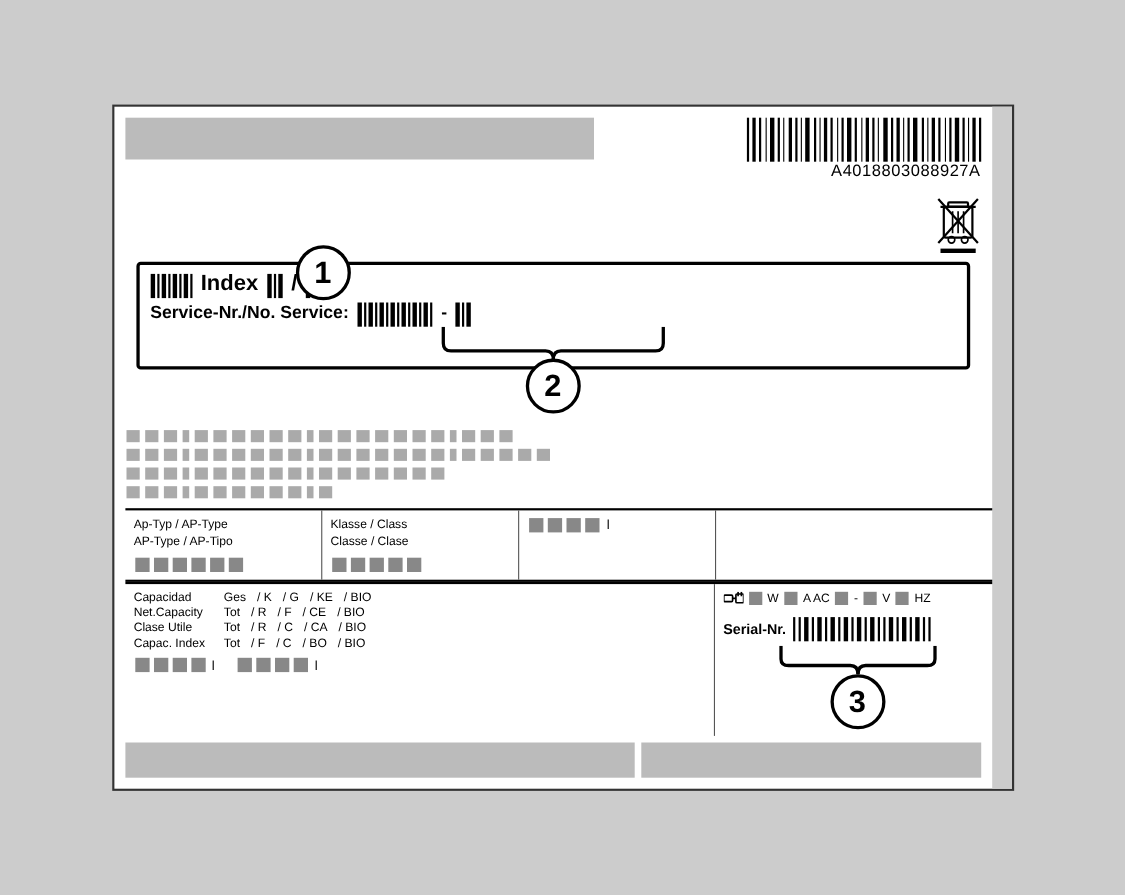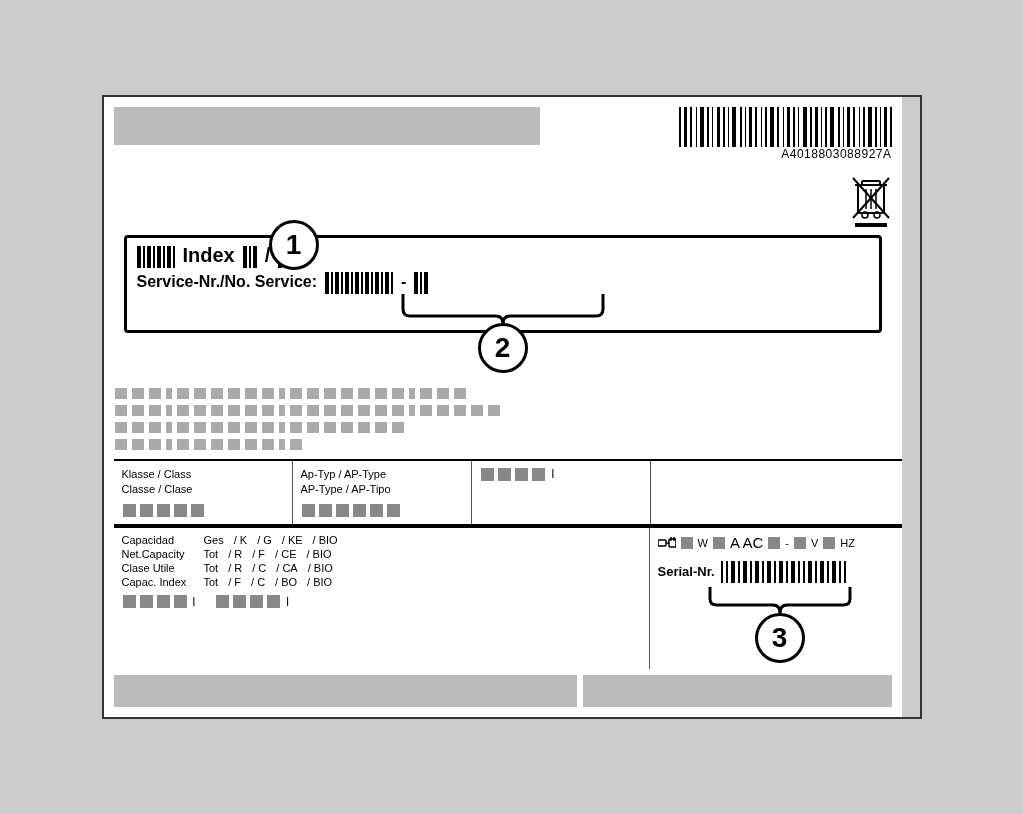--- a/index.html
+++ b/index.html
@@ -31,21 +31,21 @@
       gap: 1px;
       height: 40px;
       align-items: flex-end;
     }
     .barcode-lines span {
       display: inline-block;
       width: 2px;
       background: #000;
     }
     .barcode-number {
-      font-size: 12px;
+      font-size: 15px;
       letter-spacing: 0.5px;
     }
 
     
     .weee-icon {
       display: flex;
       flex-direction: column;
       align-items: center;
       margin-top: 10px;
     }
@@ -499,36 +499,36 @@
       <span style="display:inline-block;background:#aaa;height:11px;width:12px;margin:1px;"></span>
       <span style="display:inline-block;background:#aaa;height:11px;width:12px;margin:1px;"></span>
       <span style="display:inline-block;background:#aaa;height:11px;width:6px;margin:1px;"></span>
       <span style="display:inline-block;background:#aaa;height:11px;width:12px;margin:1px;"></span>
     </div>
   </div>
 
   <div class="capacity-table">
     <div class="cap-col">
       <div class="cap-col-header">
-        Klasse / Class<br>Classe / Clase
+        Ap-Typ / AP-Type<br>AP-Type / AP-Tipo
       </div>
       <div class="cap-col-value">
+        <span style="display:inline-block;background:#888;height:13px;width:13px;margin:1px;"></span>
         <span style="display:inline-block;background:#888;height:13px;width:13px;margin:1px;"></span>
         <span style="display:inline-block;background:#888;height:13px;width:13px;margin:1px;"></span>
         <span style="display:inline-block;background:#888;height:13px;width:13px;margin:1px;"></span>
         <span style="display:inline-block;background:#888;height:13px;width:13px;margin:1px;"></span>
         <span style="display:inline-block;background:#888;height:13px;width:13px;margin:1px;"></span>
       </div>
     </div>
     <div class="cap-col">
       <div class="cap-col-header">
-        Ap-Typ / AP-Type<br>AP-Type / AP-Tipo
+        Klasse / Class<br>Classe / Clase
       </div>
       <div class="cap-col-value">
-        <span style="display:inline-block;background:#888;height:13px;width:13px;margin:1px;"></span>
         <span style="display:inline-block;background:#888;height:13px;width:13px;margin:1px;"></span>
         <span style="display:inline-block;background:#888;height:13px;width:13px;margin:1px;"></span>
         <span style="display:inline-block;background:#888;height:13px;width:13px;margin:1px;"></span>
         <span style="display:inline-block;background:#888;height:13px;width:13px;margin:1px;"></span>
         <span style="display:inline-block;background:#888;height:13px;width:13px;margin:1px;"></span>
       </div>
     </div>
     <div class="cap-col">
       <div class="cap-col-value">
         <span style="display:inline-block;background:#888;height:13px;width:13px;margin:1px;"></span>
@@ -608,21 +608,21 @@
         <svg width="18" height="12" viewBox="0 0 18 12">
           <rect x="0" y="3" width="8" height="6" rx="1" fill="none" stroke="#000" stroke-width="1.5"></rect>
           <line x1="8" y1="6" x2="11" y2="6" stroke="#000" stroke-width="1.5"></line>
           <rect x="11" y="2" width="7" height="8" rx="1" fill="none" stroke="#000" stroke-width="1.5"></rect>
           <line x1="13" y1="0" x2="13" y2="4" stroke="#000" stroke-width="1.5"></line>
           <line x1="16" y1="0" x2="16" y2="4" stroke="#000" stroke-width="1.5"></line>
         </svg>
         <span style="display:inline-block;background:#888;height:12px;width:12px;margin:1px;"></span>
         <span style="font-size:11px;">W</span>
         <span style="display:inline-block;background:#888;height:12px;width:12px;margin:1px;"></span>
-        <span style="font-size:15px;">A   AC</span>
+        <span style="font-size:11px;">A   AC</span>
         <span style="display:inline-block;background:#888;height:12px;width:12px;margin:1px;"></span>
         <span style="font-size:11px;">-</span>
         <span style="display:inline-block;background:#888;height:12px;width:12px;margin:1px;"></span>
         <span style="font-size:11px;">V</span>
         <span style="display:inline-block;background:#888;height:12px;width:12px;margin:1px;"></span>
         <span style="font-size:11px;">HZ</span>
       </div>
 
       <div class="serial-row">
         <span style="font-size:13px; font-weight:bold;">Serial-Nr.</span>

